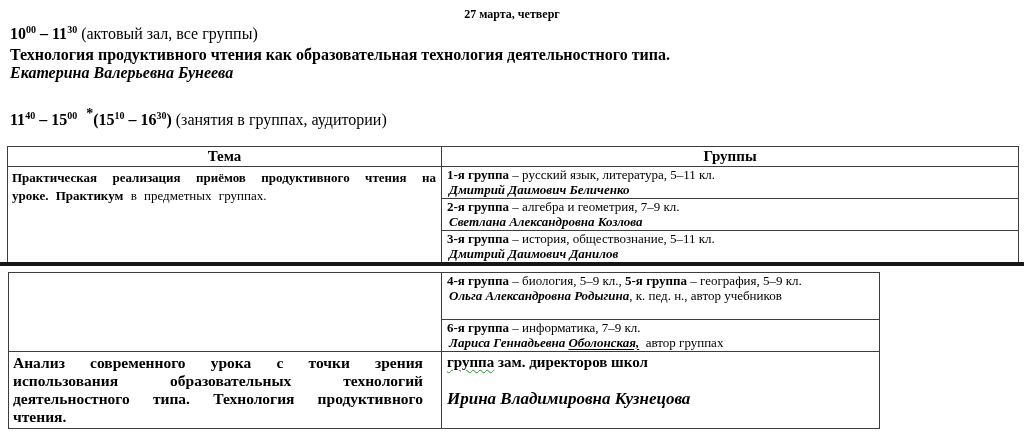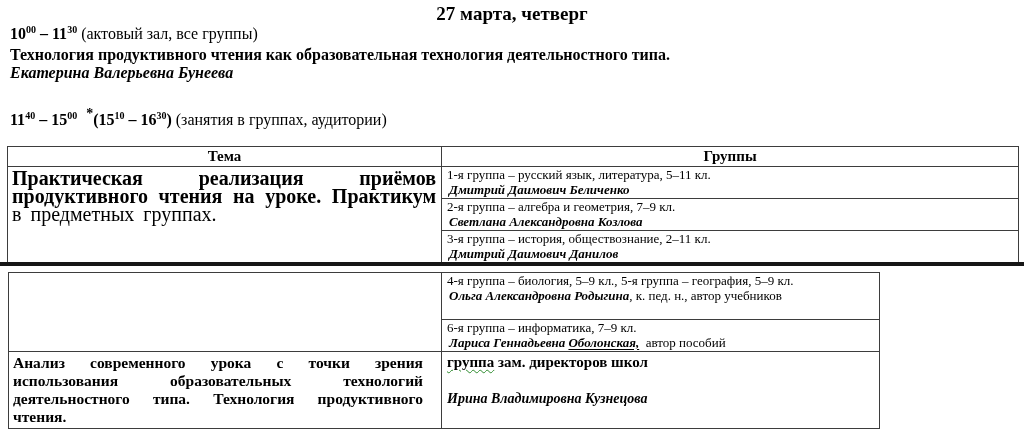--- a/index.html
+++ b/index.html
@@ -3,51 +3,51 @@
 <meta charset="utf-8">
 <style>
   html,body { margin:0; padding:0; background:#fff; }
   .doc {
     position:relative; width:1024px; height:436px; background:#ffffff;
     font-family:"Liberation Serif","DejaVu Serif",serif; color:#000;
     overflow:hidden;
   }
   .title {
     position:absolute; top:4px; left:0; width:1024px; text-align:center;
-    font-weight:bold; font-size:19px; line-height:20px;
+    font-weight:bold; font-size:12px; line-height:20px;
   }
   .hl { position:absolute; left:10px; white-space:nowrap; font-size:16px; line-height:20px; }
   .b  { font-weight:bold; }
   .i  { font-style:italic; }
   .bi { font-weight:bold; font-style:italic; }
   .reg { font-weight:normal; font-style:normal; }
   sup.ts  { font-size:10px; vertical-align:6px; line-height:0; }
   sup.star{ font-size:14px; vertical-align:7px; line-height:0; margin-left:9px; }
 
   table.sched { position:absolute; border-collapse:collapse; table-layout:fixed; background:#fff; }
   .sched th, .sched td { border:1px solid #3d3d3d; vertical-align:top; overflow:hidden; }
   #t1 { left:7px;  top:146px; width:1012px; }
   #t2 { left:8px;  top:272px; width:872px; }
   th.hdr { height:18px; text-align:center; font-size:15px; font-weight:bold; line-height:19px; padding:0; }
 
   td.gcell { font-size:13px; line-height:14.5px; padding:1px 5px; }
-  .gname { font-weight:normal; }
+  .gname { font-weight:bold; }
   .pline { font-weight:bold; font-style:italic; padding-left:2px; }
 
   td.tcell {
-    font-size:20px; font-weight:bold; line-height:18px; text-align:justify;
+    font-size:13px; font-weight:bold; line-height:18px; text-align:justify;
     padding:2px 5px 2px 4px; word-spacing:4px;
   }
   td.acell {
     font-size:15.5px; font-weight:bold; line-height:18px; text-align:justify;
     padding:2px 18px 2px 4px; word-spacing:9px;
   }
   td.ecell { background:#fff; }
   td.dcell { font-size:15px; font-weight:bold; line-height:17px; padding:2px 5px; }
-  .dperson { margin-top:19px; font-style:italic; font-size:14px; }
+  .dperson { margin-top:19px; font-style:italic; font-size:17px; }
 
   .rh30 { height:28px; } .rh35 { height:33px; }
   .rh49 { height:47px; } .rh33 { height:31px; } .rh75 { height:73px; }
 
   .wr { text-decoration-line:underline; text-decoration-style:wavy;
         text-decoration-color:#cc2222; text-decoration-thickness:1px; text-underline-offset:2px;text-decoration:underline; }
   .wg { text-decoration-line:underline; text-decoration-style:wavy;
         text-decoration-color:#2e8b2e; text-decoration-thickness:1px; text-underline-offset:2px; }
   .ws { white-space:pre-wrap; }
 
@@ -86,21 +86,21 @@
       </td>
     </tr>
     <tr class="rh30">
       <td class="gcell">
         <div><span class="gname">2-я группа</span><span> – алгебра и геометрия, 7–9 кл.</span></div>
         <div class="pline">Светлана Александровна Козлова</div>
       </td>
     </tr>
     <tr class="rh35">
       <td class="gcell">
-        <div><span class="gname">3-я группа</span><span> – история, обществознание, 2–11 кл.</span></div>
+        <div><span class="gname">3-я группа</span><span> – история, обществознание, 5–11 кл.</span></div>
         <div class="pline">Дмитрий Даимович Данилов</div>
       </td>
     </tr>
   </tbody>
     </table>
 
   <div class="sep"></div>
 
   <table class="sched" id="t2">
     <colgroup>
@@ -111,21 +111,21 @@
         <tr class="rh49">
       <td class="ecell" rowspan="2"></td>
       <td class="gcell">
         <div><span class="gname">4-я группа</span><span> – биология, 5–9 кл., </span><span class="gname">5-я группа</span><span> – география, 5–9 кл.</span></div>
         <div class="pline"><span class="bi">Ольга Александровна Родыгина</span><span class="reg">, к. пед. н., автор учебников</span></div>
       </td>
     </tr>
     <tr class="rh33">
       <td class="gcell">
         <div><span class="gname">6-я группа</span><span> – информатика, 7–9 кл.</span></div>
-        <div class="pline"><span class="bi">Лариса Геннадьевна </span><span class="bi wr">Оболонская,</span><span class="reg ws">  автор пособий</span></div>
+        <div class="pline"><span class="bi">Лариса Геннадьевна </span><span class="bi wr">Оболонская,</span><span class="reg ws">  автор группах</span></div>
       </td>
     </tr>
     <tr class="rh75">
       <td class="acell">Анализ современного урока с точки зрения использования образовательных технологий деятельностного типа. Технология продуктивного чтения.</td>
       <td class="dcell">
         <div><span class="wg">группа</span><span> зам. директоров школ</span></div>
         <div class="dperson">Ирина Владимировна Кузнецова</div>
       </td>
     </tr>
   </tbody>

